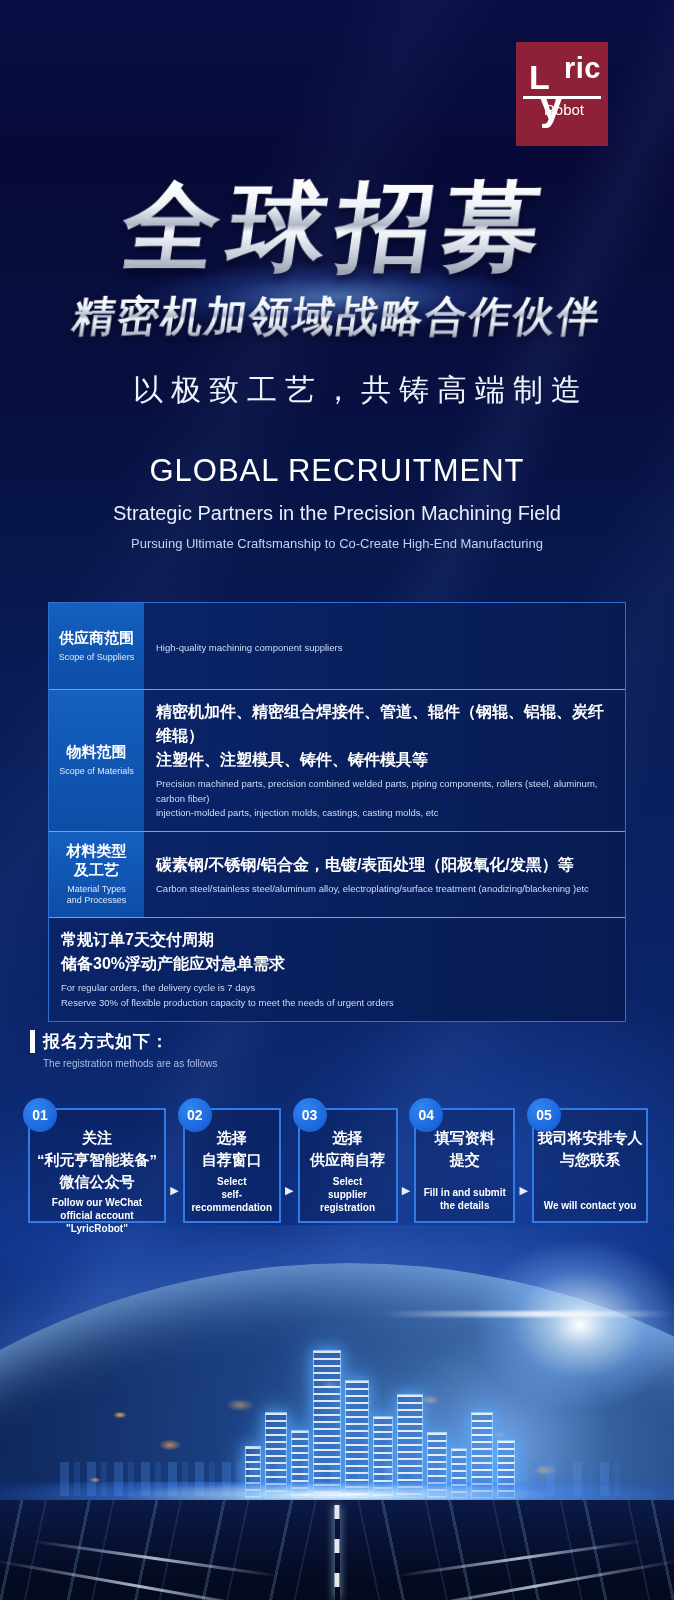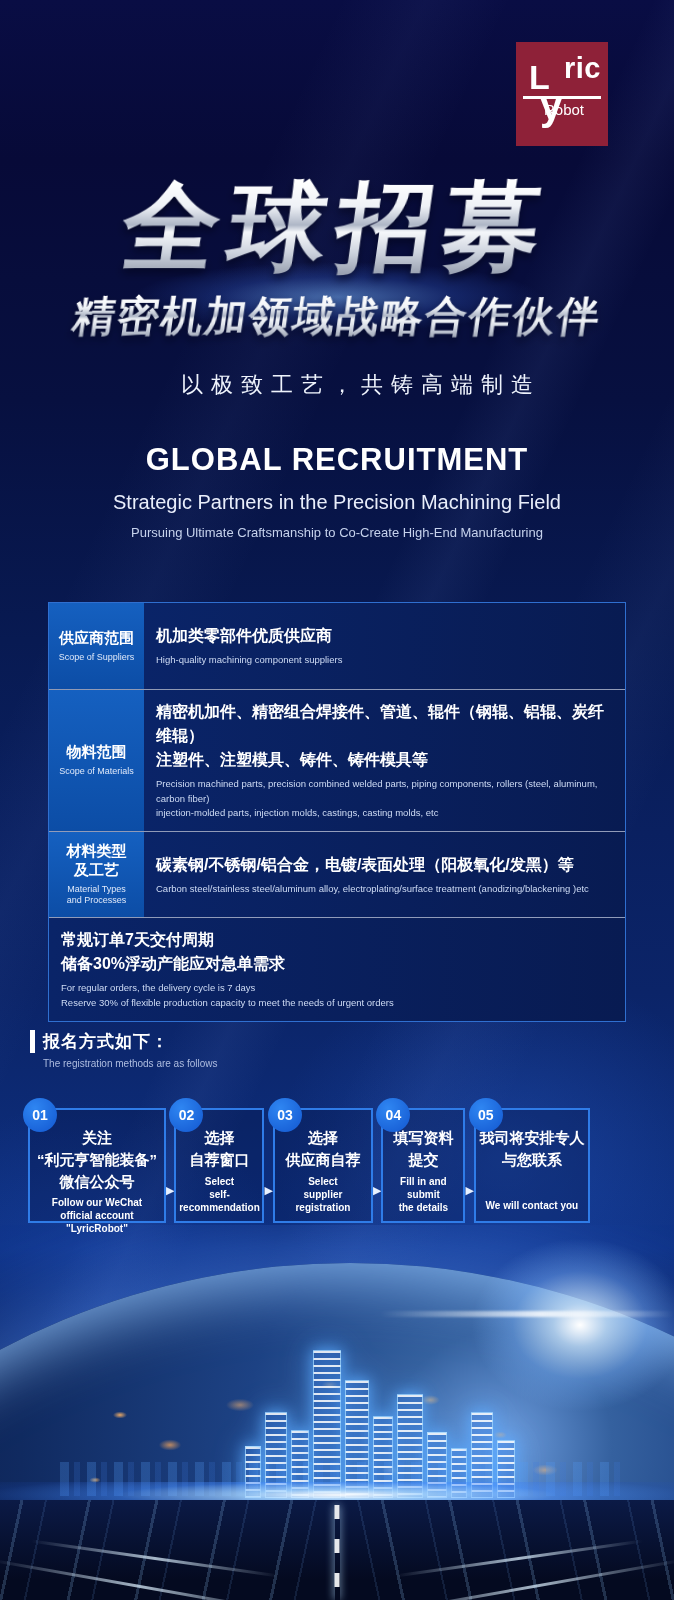--- a/index.html
+++ b/index.html
@@ -38,22 +38,22 @@
     background:radial-gradient(50% 50% at 50% 50%, rgba(120,180,255,0.55), rgba(60,110,230,0.25) 45%, transparent 78%); }
   .metal {
     background:linear-gradient(180deg,#ffffff 5%,#eef1f6 30%,#aeb6c6 48%,#f5f7fa 55%,#cdd3de 75%,#8f97a8 100%);
     -webkit-background-clip:text; background-clip:text; color:transparent;
     filter:drop-shadow(0 5px 4px rgba(0,0,10,0.45));
   }
   .title-cn { margin-top:176px; font-size:97px; font-weight:900; line-height:1.05;
     letter-spacing:10px; transform:skewX(-8deg); }
   .subtitle-cn { margin-top:16px; font-size:42px; font-weight:900; line-height:1.1;
     letter-spacing:2px; transform:skewX(-8deg); }
-  .tagline-cn { margin-top:30px; font-size:22px; font-weight:400; color:#eef3fc; letter-spacing:8px;margin-left:48px; }
-  .title-en { margin-top:42px; font-size:31px; font-weight:700; color:#ffffff; letter-spacing:1px; }
+  .tagline-cn { margin-top:30px; font-size:30px; font-weight:400; color:#eef3fc; letter-spacing:8px;margin-left:48px; }
+  .title-en { margin-top:42px; font-size:31px; font-weight:400; color:#ffffff; letter-spacing:1px; }
   .subtitle-en { margin-top:13px; font-size:20px; font-weight:400; color:#e9eefb; }
   .tagline-en { margin-top:11px; font-size:13px; font-weight:400; color:#c6d2ec; }
 
   
   .info-table { position:absolute; top:602px; left:48px; width:578px;
     border:1px solid #2f6fd0; }
   .row { display:flex; }
   .row + .row { border-top:1px solid rgba(255,255,255,0.55); }
   .cell-label { flex:0 0 95px; background:linear-gradient(180deg,#1560c0,#0c4da6);
     display:flex; flex-direction:column; justify-content:center; align-items:center;
@@ -68,23 +68,23 @@
 
   
   .reg-head { position:absolute; top:1030px; left:30px; }
   .reg-title-row { display:flex; align-items:center; }
   .reg-bar { width:5px; height:23px; background:#fff; margin-right:8px; }
   .reg-title { font-size:17px; font-weight:700; color:#fff; letter-spacing:1px; }
   .reg-sub { margin-top:5px; margin-left:13px; font-size:10px; color:#aebde0; }
 
   
   .steps { position:absolute; top:1098px; left:28px; right:26px;
-    display:flex; align-items:flex-start; }
+    display:flex; justify-content:space-between; align-items:flex-start; }
   .step { position:relative; padding-top:10px; }
-  .s1 { width:138px; } .s2 { width:90px; } .s3 { width:100px; } .s4 { width:84px; } .s5 { width:116px; }
+  .s1 { width:138px; } .s2 { width:98px; } .s3 { width:100px; } .s4 { width:101px; } .s5 { width:116px; }
   .num { position:absolute; top:0; left:-5px; width:34px; height:34px; border-radius:50%;
     background:radial-gradient(circle at 35% 30%, #2f86f2, #1257d0);
     color:#fff; font-size:14px; font-weight:700;
     display:flex; align-items:center; justify-content:center; z-index:2; }
   .card { border:2px solid #2f7ce8; background:rgba(5,15,60,0.25); height:115px;
     padding:17px 3px 9px; display:flex; flex-direction:column;
     justify-content:space-between; align-items:center; text-align:center; }
   .card .cn { font-size:15px; font-weight:700; color:#fff; line-height:1.45; white-space:pre-line; }
   .card .en { font-size:10px; font-weight:700; color:#fff; line-height:1.3; white-space:pre-line; margin-top:4px; }
   .arrow { align-self:center; margin-top:60px; color:#e8f1ff; font-size:11px; line-height:1; }
@@ -166,21 +166,20 @@
     <div class="tagline-en">Pursuing Ultimate Craftsmanship to Co-Create High-End Manufacturing</div>
   </div>
 
   <div class="info-table">
     <div class="row r1">
       <div class="cell-label">
         <div class="cn">供应商范围</div>
         <div class="en">Scope of Suppliers</div>
       </div>
       <div class="cell-content">
-        <div class="cn">机加类零部件优质供应商</div>
         <div class="en">High-quality machining component suppliers</div>
       </div>
     </div>
     <div class="row r2">
       <div class="cell-label">
         <div class="cn">物料范围</div>
         <div class="en">Scope of Materials</div>
       </div>
       <div class="cell-content">
         <div class="cn">精密机加件、精密组合焊接件、管道、辊件（钢辊、铝辊、炭纤维辊）

